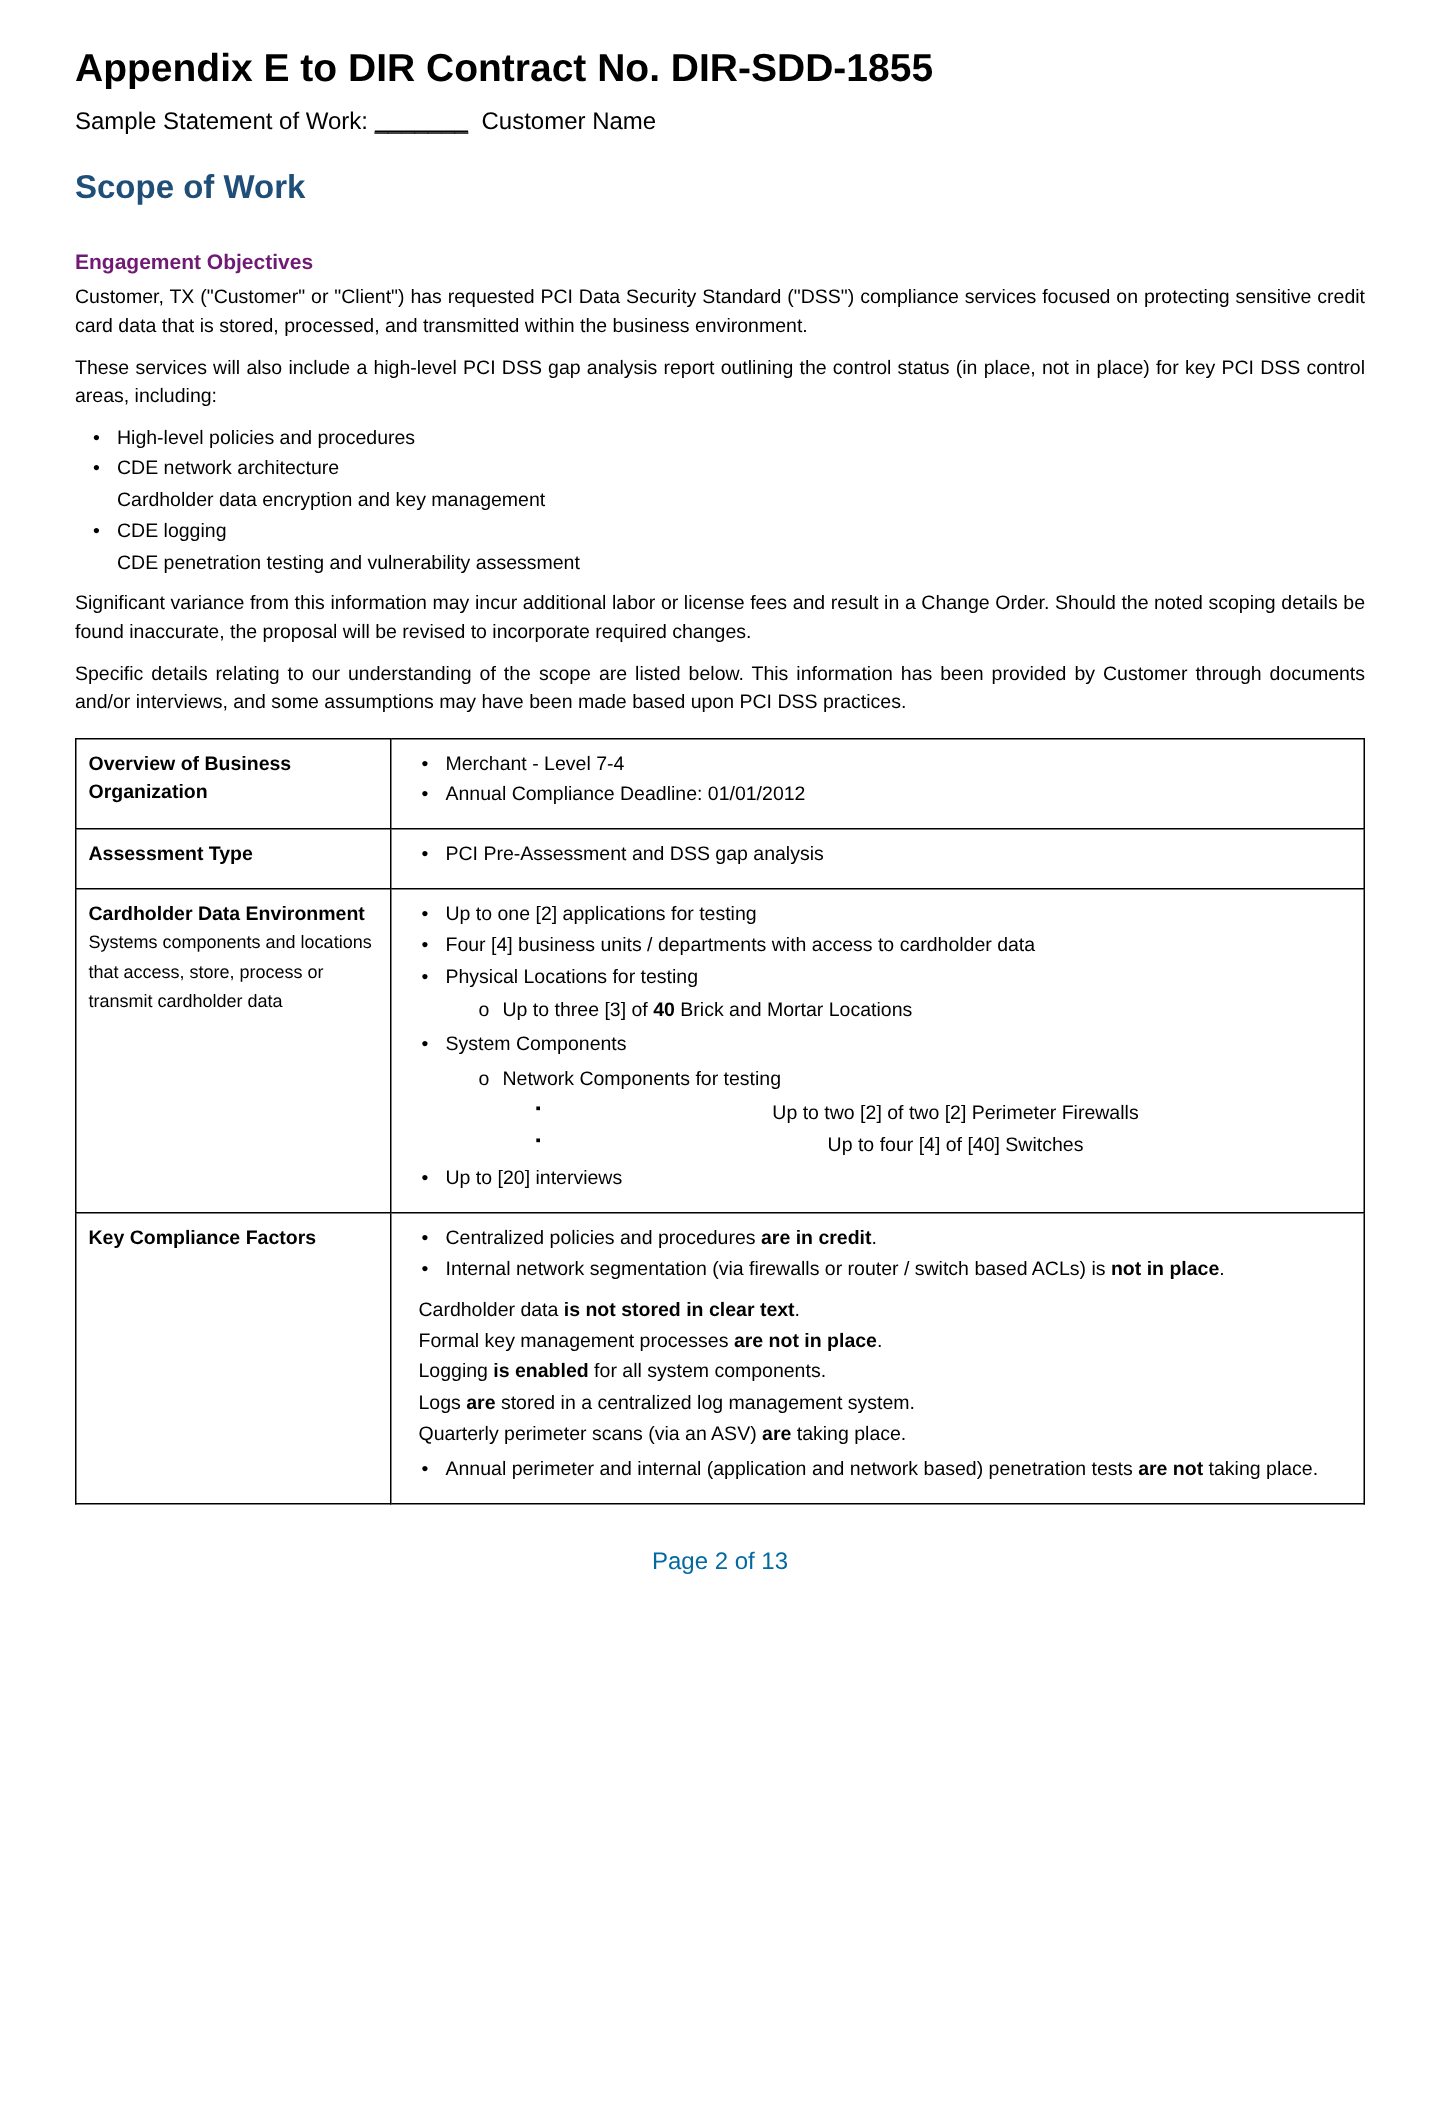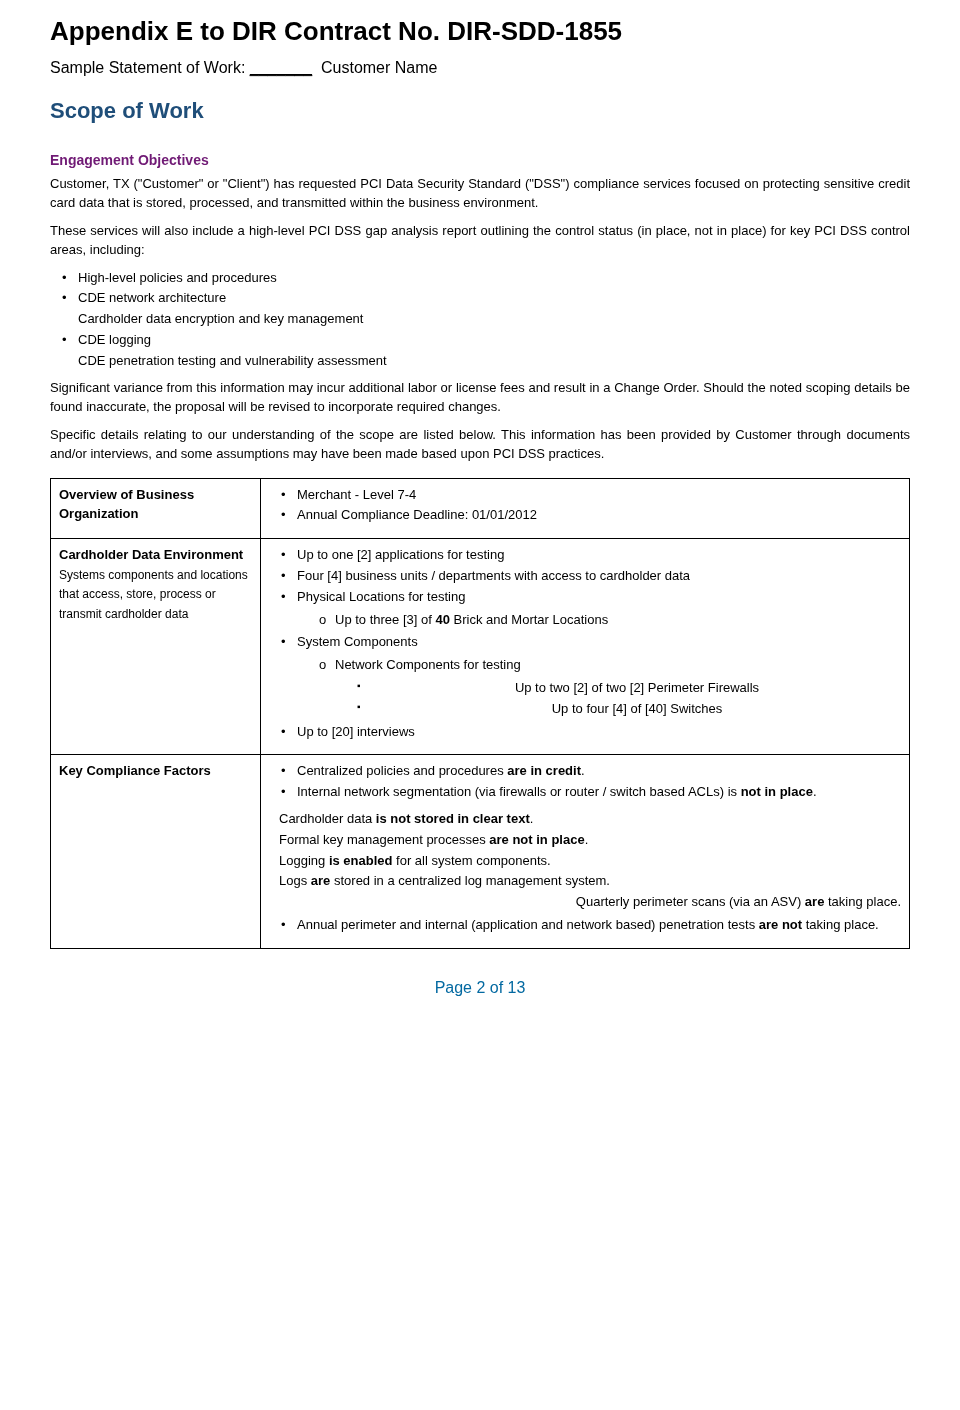--- a/index.html
+++ b/index.html
@@ -7,21 +7,21 @@
       font-family: Arial, sans-serif;
       font-size: 13px;
       color: #000;
       background: #fff;
       width: 960px;
       min-height: 1410px;
     }
     .page {
       width: 960px;
       min-height: 1410px;
-      padding: 16px 50px 60px 50px;
+      padding: 30px 50px 60px 50px;
       background: #fff;
       position: relative;
     }
     .title-main {
       font-size: 26px;
       font-weight: bold;
       margin-bottom: 10px;
       line-height: 1.2;
     }
     .subtitle {
@@ -179,20 +179,30 @@
           <span>Overview of Business Organization</span>
         </td>
         <td class="right-cell">
           <ul class="bullet-list">
             <li>Merchant - Level 7-4</li>
             <li>Annual Compliance Deadline: 01/01/2012</li>
           </ul>
         </td>
       </tr>
 
+      <tr>
+        <td class="left-cell">
+          <span>Assessment Type</span>
+        </td>
+        <td class="right-cell">
+          <ul class="bullet-list">
+            <li>PCI Pre-Assessment and DSS gap analysis</li>
+          </ul>
+        </td>
+      </tr>
 
       <tr>
         <td class="left-cell">
           <span>Cardholder Data Environment</span><br>
           <span class="sub-label">Systems components and locations that access, store, process or transmit cardholder data</span>
         </td>
         <td class="right-cell">
           <ul class="bullet-list">
             <li>Up to one [2] applications for testing</li>
             <li>Four [4] business units / departments with access to cardholder data</li>
@@ -222,21 +232,21 @@
         </td>
         <td class="right-cell">
           <ul class="bullet-list">
             <li>Centralized policies and procedures <strong>are in credit</strong>.</li>
             <li>Internal network segmentation (via firewalls or router / switch based ACLs) is <strong>not in place</strong>.</li>
           </ul>
           <p style="padding-left:10px; line-height:1.6;">Cardholder data <strong>is not stored in clear text</strong>.</p>
           <p style="padding-left:10px; line-height:1.6;">Formal key management processes <strong>are not in place</strong>.</p>
           <p style="padding-left:10px; line-height:1.6;">Logging <strong>is enabled</strong> for all system components.</p>
           <p style="padding-left:10px; line-height:1.6;">Logs <strong>are</strong> stored in a centralized log management system.</p>
-          <p style="padding-left:10px; line-height:1.6;text-align:right;">Quarterly perimeter scans (via an ASV) <strong>are</strong> taking place.</p>
+          <p style="padding-left:10px; line-height:1.6;">Quarterly perimeter scans (via an ASV) <strong>are</strong> taking place.</p>
           <ul class="bullet-list" style="margin-top:2px;">
             <li>Annual perimeter and internal (application and network based) penetration tests <strong>are not</strong> taking place.</li>
           </ul>
         </td>
       </tr>
     </tbody>
   </table>
 
   <div class="footer">
     <span>Page 2 of 13</span>

